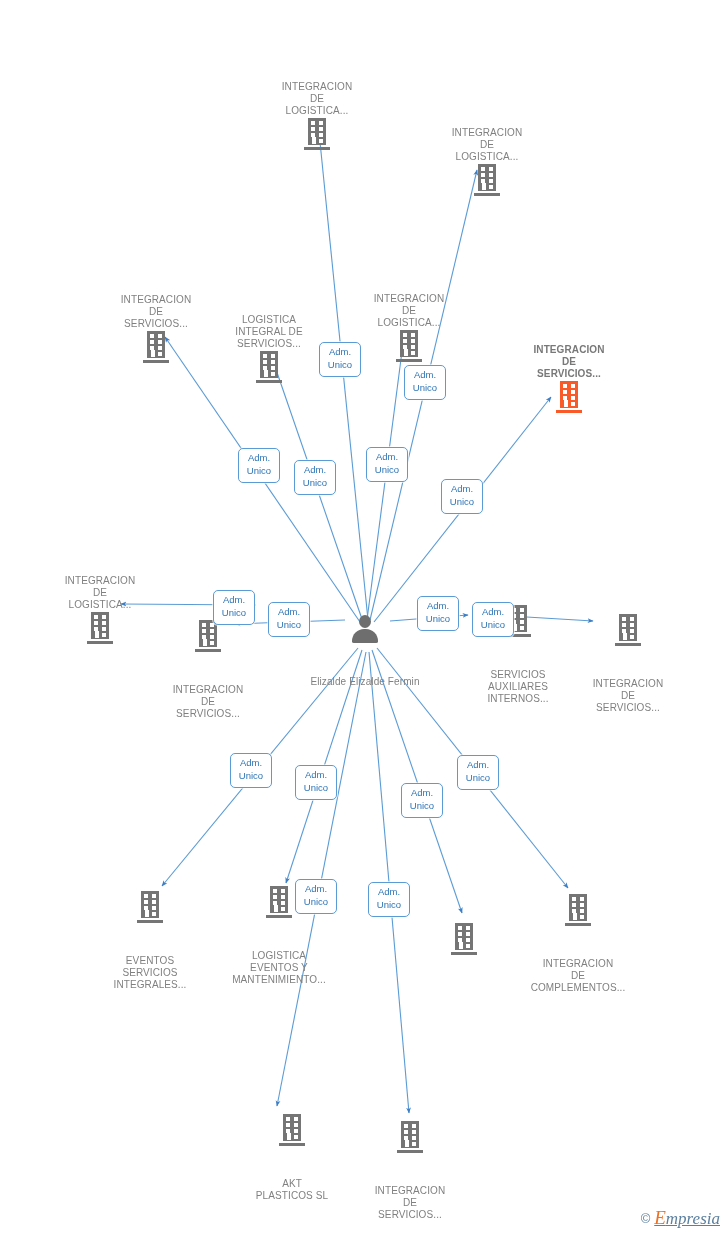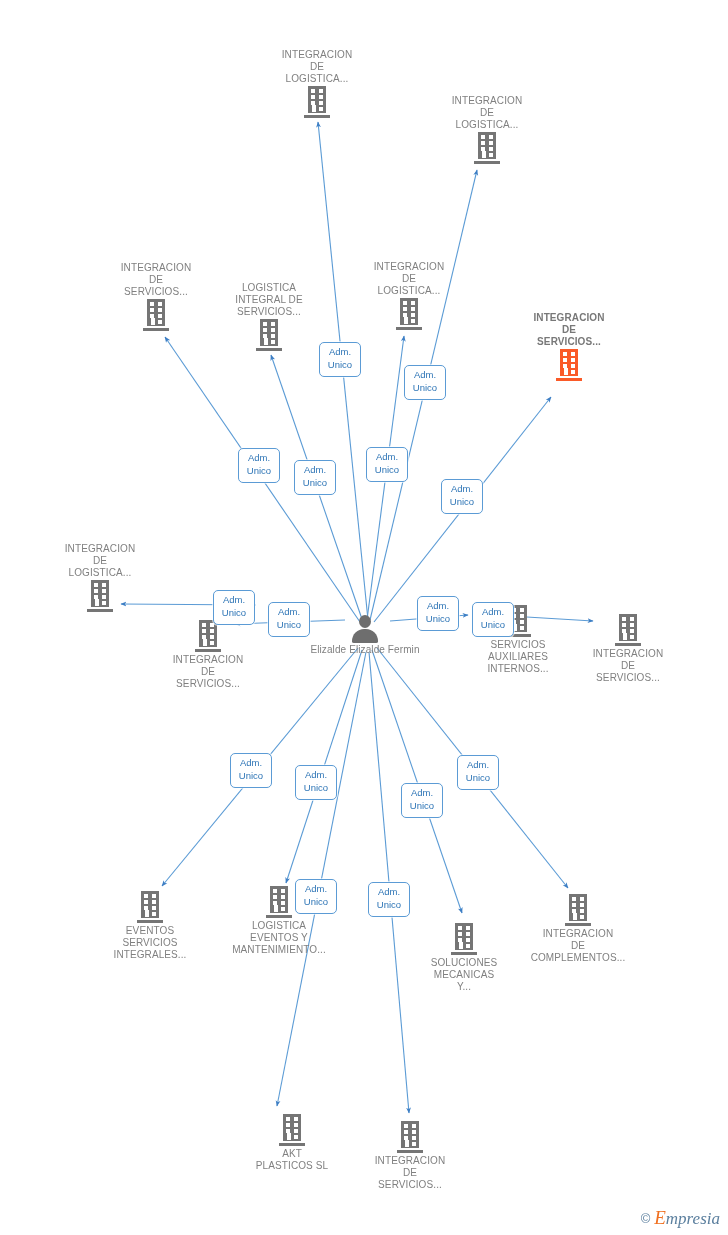--- a/index.html
+++ b/index.html
@@ -25,20 +25,21 @@
     margin-left:-70px;      
     text-align:center;
     line-height:1.18;
   }
   .node .lbl{
     display:block;
     font-size:10px;
     color:#808080;
     letter-spacing:.1px;
     white-space:pre-line;
+    margin-top:32px;
   }
   .node.hl .lbl{ font-weight:bold; color:#787878; }
   .node .ico{ display:block; margin:2px auto 0; }
   .node.below .ico{ margin:0 auto 2px; }
 
   
   .bld{ position:relative; width:26px; height:32px; }
   .bld .body{
     position:absolute;left:4px;top:0;width:18px;height:27px;
     background:#757575;
@@ -86,21 +87,21 @@
   #watermark{
     position:absolute;right:8px;bottom:6px;
     display:flex;align-items:center;gap:4px;
     font-size:15px;
   }
   #watermark .c{
     color:#5b7f9e;font-size:13px;
   }
   #watermark .brand{
     font-family:"Liberation Serif","DejaVu Serif",serif;
-    font-style:italic;font-size:17px;color:#5b7f9e;
+    font-style:italic;font-size:17px;color:#5b7f9e;text-decoration:underline;
   }
   #watermark .brand .e{ color:#f07020; font-size:19px; }
 </style>
 </head>
 <body>
 
 <div id="stage">
 
   <svg id="edges" viewBox="0 0 728 1235">
     <defs>
@@ -365,23 +366,20 @@
             <i class="w" style="left:15px;top:3px"></i>
             <i class="w" style="left:7px;top:9px"></i>
             <i class="w" style="left:15px;top:9px"></i>
             <i class="w" style="left:7px;top:15px"></i>
             <i class="w" style="left:15px;top:15px"></i>
             <i class="w" style="left:15px;top:21px"></i>
             <i class="door"></i>
             <i class="base"></i>
           </span>
         </div>
-        <span class="lbl">SOLUCIONES
-MECANICAS
-Y...</span>
       </div>
       <div class="node below" style="left: 578px; top: 894px;">
         <div class="ico" style="display: flex; justify-content: center;">
           <span class="bld">
             <i class="body"></i>
             <i class="w" style="left:7px;top:3px"></i>
             <i class="w" style="left:15px;top:3px"></i>
             <i class="w" style="left:7px;top:9px"></i>
             <i class="w" style="left:15px;top:9px"></i>
             <i class="w" style="left:7px;top:15px"></i>

